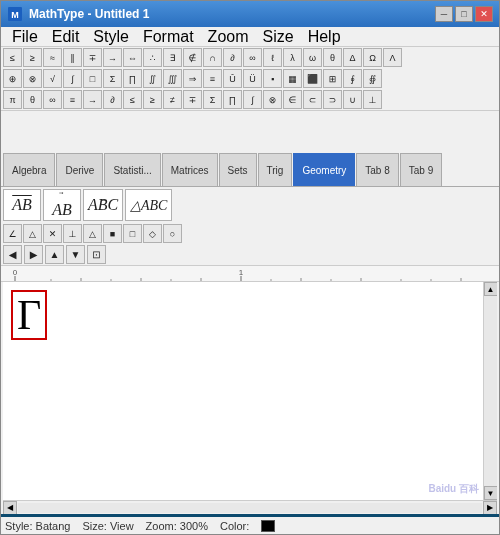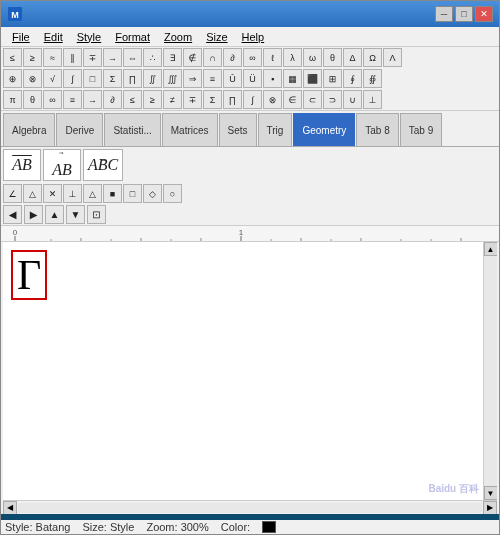--- a/index.html
+++ b/index.html
@@ -75,24 +75,23 @@
       height: 20px;
       background: #f0f0f0;
       display: flex;
       align-items: center;
       padding: 0 4px;
       border-bottom: 1px solid #ccc;
       flex-shrink: 0;
     }
     .menu-item {
       padding: 2px 7px;
-      font-size: 11px;
+      font-size: 16px;
       color: #000;
       cursor: pointer;
-      text-decoration: underline;
     }
     
     .toolbar-area {
       background: #f0f0f0;
       border-bottom: 1px solid #ccc;
       flex-shrink: 0;
     }
     
     .sym-row {
       display: flex;
@@ -130,20 +129,21 @@
       cursor: pointer;
       color: #333;
       height: 33px;
       display: flex;
       align-items: center;
     }
     .tab-btn.active {
       background: #316ac5;
       color: white;
       border-color: #316ac5;
+      margin-top: 40px;
     }
     
     .template-row {
       display: flex;
       padding: 2px 2px;
       gap: 2px;
       background: #f0f0f0;
       border-top: 1px solid #aaa;
       flex-wrap: wrap;
     }
@@ -240,21 +240,21 @@
       bottom: 4px;
       right: 18px;
       font-size: 10px;
       color: rgba(100,100,200,0.4);
       font-weight: bold;
     }
     
     .status-bar {
       height: 20px;
       background: #f0f0f0;
-      border-top: 6px solid #0c4a6e;
+      border-top: 3px solid #0c4a6e;
       display: flex;
       align-items: center;
       padding: 0 4px;
       gap: 12px;
       flex-shrink: 0;
     }
     .status-item {
       font-size: 11px;
       color: #333;
     }
@@ -300,20 +300,21 @@
 <div class="window">
 
   <div class="title-bar">
     <div class="title-bar-left">
       <div class="title-icon">
         <svg width="16" height="16" viewBox="0 0 16 16">
           <rect x="1" y="1" width="14" height="14" fill="#1a5fbf" rx="1"></rect>
           <text x="8" y="12" font-size="9" fill="white" text-anchor="middle" font-weight="bold">M</text>
         </svg>
       </div>
+      <span class="title-text">MathType - Untitled 1</span>
     </div>
     <div class="title-controls">
       <div class="title-btn">─</div>
       <div class="title-btn">□</div>
       <div class="title-btn close-btn">✕</div>
     </div>
   </div>
 
   <div class="menu-bar">
   <div class="menu-item">File</div>
@@ -410,20 +411,23 @@
   <div class="template-row">
   <div class="tmpl-btn">
         <span style="text-decoration:overline;font-style:italic;font-family:Times New Roman,serif;font-size:16px;">AB</span>
       </div>
       <div class="tmpl-btn">
         <span style="font-style:italic;font-family:Times New Roman,serif;font-size:16px;"><span style="display:inline-block;text-align:center;"><span style="display:block;font-size:9px;line-height:1;">⃗</span><span>AB</span></span></span>
       </div>
       <div class="tmpl-btn">
         <span style="font-style:italic;font-family:Times New Roman,serif;font-size:16px;position:relative;display:inline-block;"><span style="position:absolute;top:-2px;left:0;right:0;text-align:center;font-size:10px;">⌢</span><span>ABC</span></span>
       </div>
+      <div class="tmpl-btn">
+        <span style="font-family:Times New Roman,serif;font-size:14px;">△<em>ABC</em></span>
+      </div>
     </div>
 
   <div class="small-sym-row">
   <div class="sym-btn">∠</div>
       <div class="sym-btn">△</div>
       <div class="sym-btn">✕</div>
       <div class="sym-btn">⊥</div>
       <div class="sym-btn">△</div>
       <div class="sym-btn">■</div>
       <div class="sym-btn">□</div>
@@ -481,18 +485,18 @@
   </div>
 
   <div class="bottom-scroll">
     <div class="h-scroll-btn">◀</div>
     <div class="h-scroll-track"></div>
     <div class="h-scroll-btn">▶</div>
   </div>
 
   <div class="status-bar">
     <span class="status-item">Style: Batang</span>
-    <span class="status-item">Size: Style</span>
+    <span class="status-item">Size: View</span>
     <span class="status-item">Zoom: 300%</span>
     <span class="status-item">Color:</span>
     <span class="status-color-box"></span>
   </div>
 </div>
 
 </body></html>

